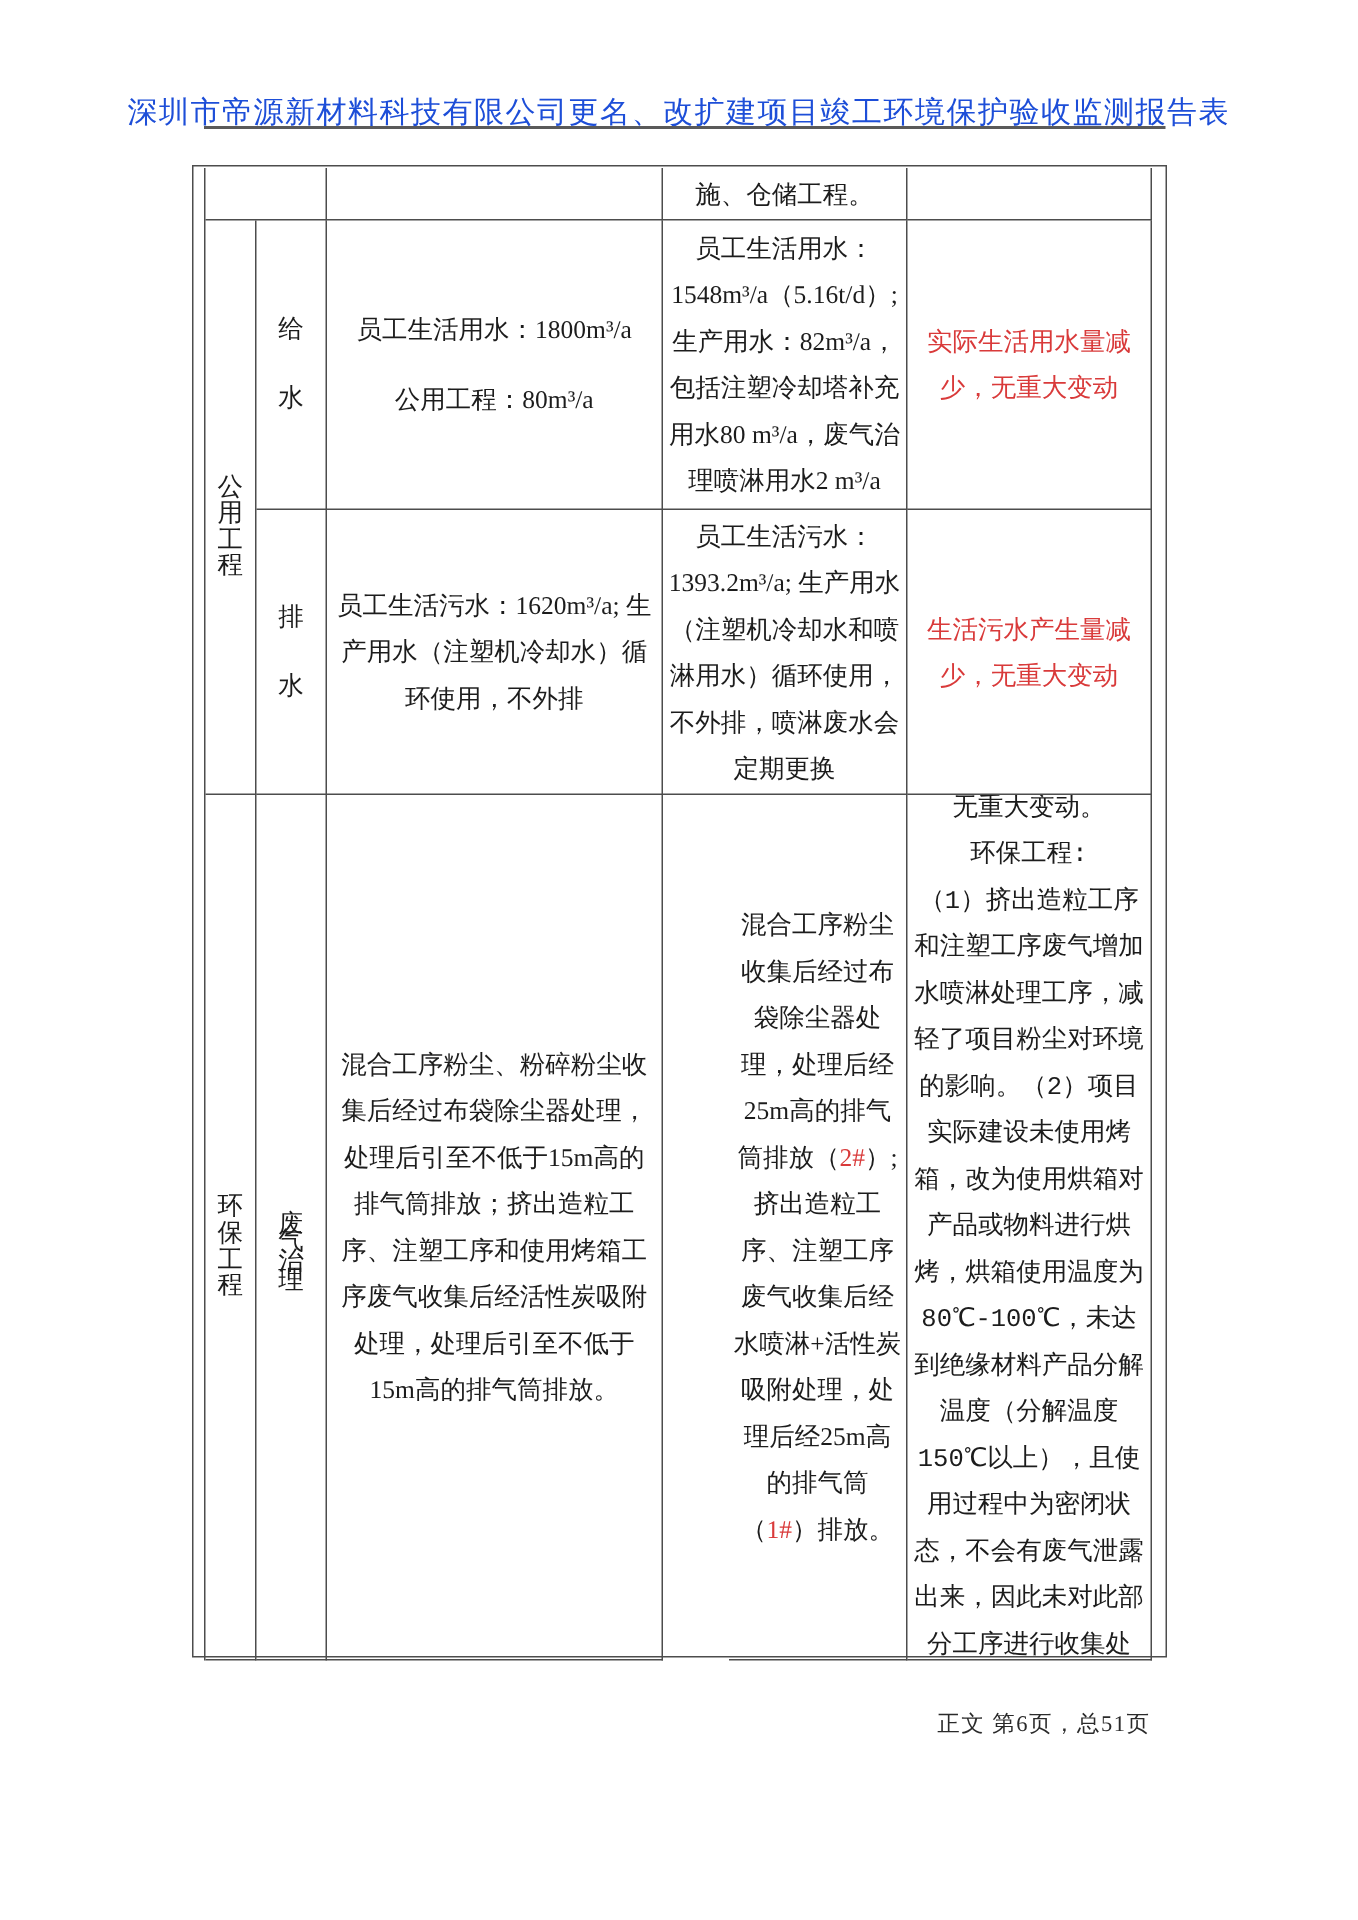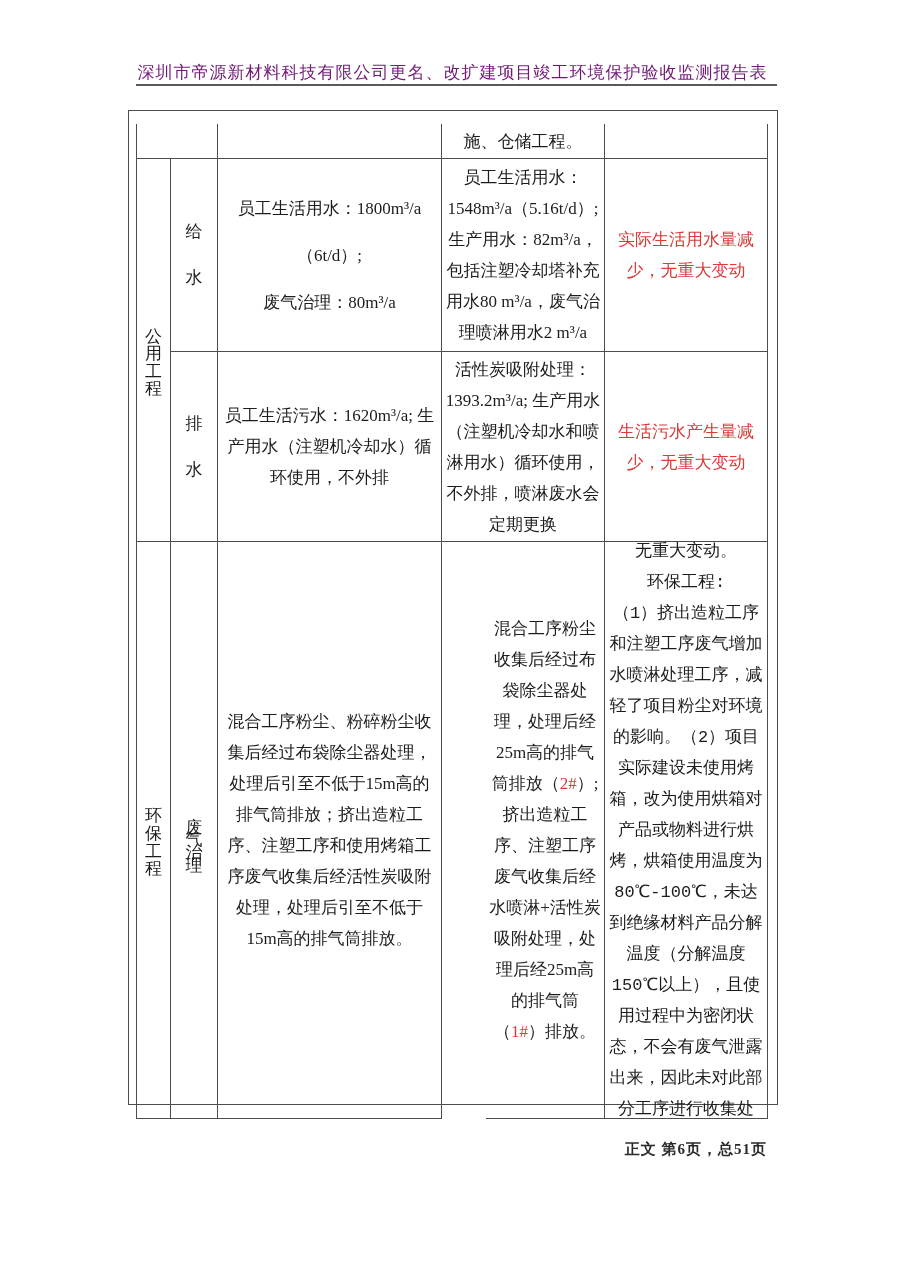--- a/index.html
+++ b/index.html
@@ -6,36 +6,36 @@
   body{
     width:905px;height:1280px;background:#ffffff;
     font-family:"Liberation Serif","DejaVu Serif",serif;
     color:#1c1c1c;position:relative;overflow:hidden;
   }
   .page{position:absolute;inset:0;background:#ffffff;}
 
   
   .doc-header{
     position:absolute;top:61px;left:0;right:0;
-    text-align:center;font-size:17px;color:#701a75;letter-spacing:1px;
+    text-align:center;font-size:20px;color:#1d4ed8;letter-spacing:1px;
   }
   .header-rule{
     position:absolute;top:84px;left:136px;width:641px;height:2px;
     background:#5a5a5a;
   }
 
   
   .outer-frame{
     position:absolute;left:128px;top:110px;width:650px;height:995px;
     border:1px solid #4d4d4d;box-sizing:border-box;
   }
 
   
   .grid{
-    position:absolute;left:136px;top:124px;width:631px;height:995px;
+    position:absolute;left:136px;top:112px;width:631px;height:995px;
     display:grid;
     grid-template-columns:34px 47px 224px 163px 163px;
     grid-template-rows:35px 193px 190px 577px;
     border-left:1px solid #4d4d4d;
     box-sizing:border-box;
   }
   .cell{
     border-right:1px solid #4d4d4d;
     border-bottom:1px solid #4d4d4d;
     box-sizing:border-box;
@@ -73,21 +73,21 @@
   .c-e3{grid-column:5;grid-row:3;align-items:flex-end;}
   .c-a4{grid-column:1;grid-row:4;}
   .c-b4{grid-column:2;grid-row:4;}
   .c-c4{grid-column:3;grid-row:4;text-align:center;}
   .c-d4{grid-column:4;grid-row:4;margin-left:44px;}
   .c-e4{grid-column:5;grid-row:4;font-family:Liberation Mono, monospace;}
 
   
   .doc-footer{
     position:absolute;top:1140px;right:138px;
-    font-size:15px;color:#2a2a2a;letter-spacing:1px;font-weight:bold;
+    font-size:15px;color:#2a2a2a;letter-spacing:1px;
   }
 </style>
 </head>
 <body>
 
 <div class="page">
 
   <div class="doc-header">深圳市帝源新材料科技有限公司更名、改扩建项目竣工环境保护验收监测报告表</div>
   <div class="header-rule"></div>
 
@@ -104,38 +104,37 @@
 
     <div class="cell c-a23">
       <div class="vlabel gap-med">公用工程</div>
     </div>
 
     <div class="cell c-b2">
       <div class="vlabel gap-wide">给水</div>
     </div>
     <div class="cell c-c2">
       <div class="para">员工生活用水：1800m³/a</div>
-      <div class="para">（6t/d）;</div>
-      <div class="para">废气治理：80m³/a</div>
+      <div class="para">公用工程：80m³/a</div>
     </div>
     <div class="cell c-d2">
       <div class="para">员工生活用水：1548m³/a（5.16t/d）; 生产用水：82m³/a，包括注塑冷却塔补充用水80 m³/a，废气治理喷淋用水2 m³/a</div>
     </div>
     <div class="cell c-e2 red">
       <div class="para">实际生活用水量减少，无重大变动</div>
     </div>
 
     <div class="cell c-b3">
       <div class="vlabel gap-wide">排水</div>
     </div>
     <div class="cell c-c3">
       <div class="para">员工生活污水：1620m³/a; 生产用水（注塑机冷却水）循环使用，不外排</div>
     </div>
     <div class="cell c-d3">
-      <div class="para">活性炭吸附处理：1393.2m³/a; 生产用水（注塑机冷却水和喷淋用水）循环使用，不外排，喷淋废水会定期更换</div>
+      <div class="para">员工生活污水：1393.2m³/a; 生产用水（注塑机冷却水和喷淋用水）循环使用，不外排，喷淋废水会定期更换</div>
     </div>
     <div class="cell c-e3 red">
       <div class="para">生活污水产生量减少，无重大变动</div>
     </div>
 
     <div class="cell c-a4">
       <div class="vlabel gap-med">环保工程</div>
     </div>
     <div class="cell c-b4">
       <div class="vlabel gap-tight">废气治理</div>

